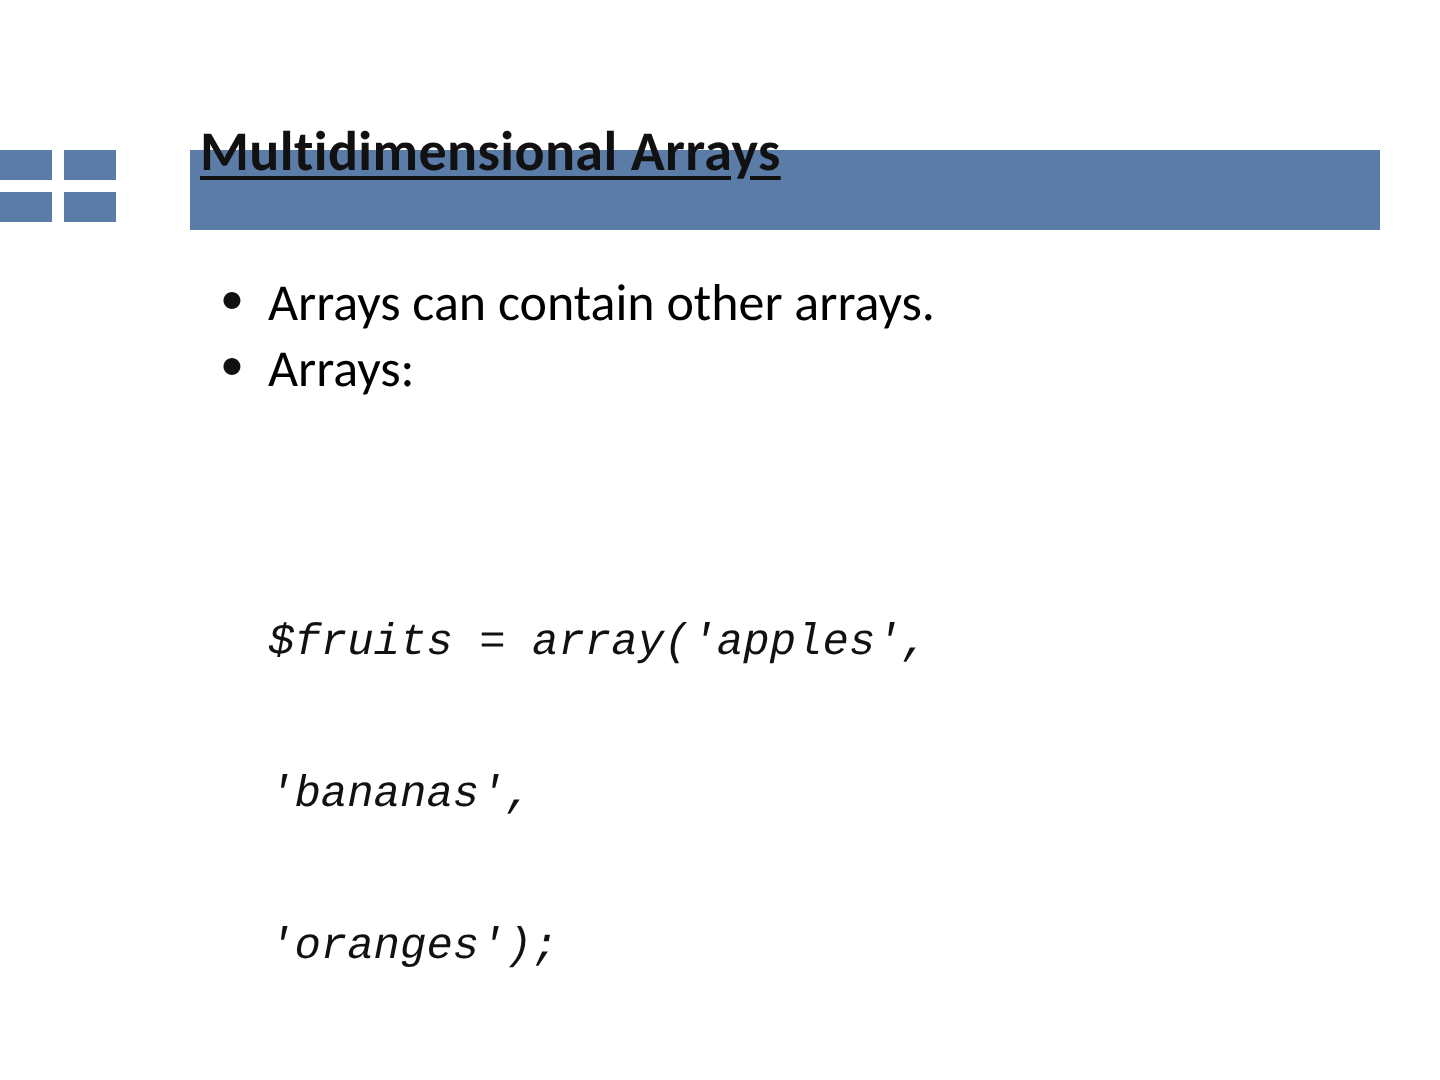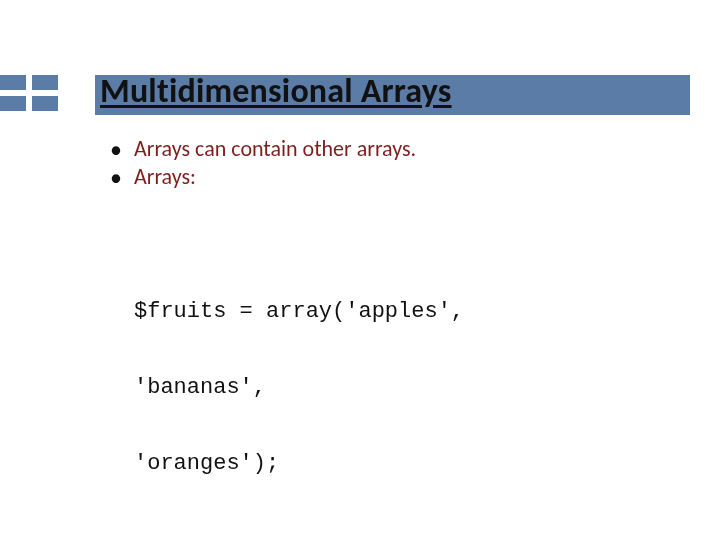--- a/index.html
+++ b/index.html
@@ -39,22 +39,22 @@
     position: absolute;
     left: 95px;
     top: 75px;
     width: 595px;
     height: 40px;
     background: #5a7ca7;
   }
   .title-text {
     position: absolute;
     left: 100px;
-    top: 70px;
-    font-size: 34px;
+    top: 58px;
+    font-size: 28px;
     font-weight: 600;
     color: #111;
     text-decoration: underline;
     text-underline-offset: 3px;
     letter-spacing: 0.2px;
   }
 
   
   .body {
     position: absolute;
@@ -63,41 +63,41 @@
     width: 560px;
   }
   .bullets {
     list-style: none;
     padding: 0;
     margin: 0 0 8px 0;
   }
   .bullets li {
     position: relative;
     padding-left: 34px;
-    font-size: 22px;
+    font-size: 26px;
     line-height: 1.25;
-    color: #7f1d1d;
+    color: #000000;
   }
   .bullets li::before {
     content: "•";
     position: absolute;
     left: 10px;
     top: 0;
     font-size: 24px;
     color: #111;
   }
   .code {
     margin-left: 34px;
     font-family: "Courier New", Courier, monospace;
     font-size: 22px;
     line-height: 1.15;
     color: #111;
     white-space: pre;
   }
-  .code p { margin: 0; }
+  .code p { margin: 0; font-style: italic; }
   .code .block { margin-bottom: 22px; }
   .code .block:last-child { margin-bottom: 0; }
 </style>
 </head>
 <body>
 
 <div class="slide">
 
   <div class="left-stripes">
     <div class="stripe a"></div>

